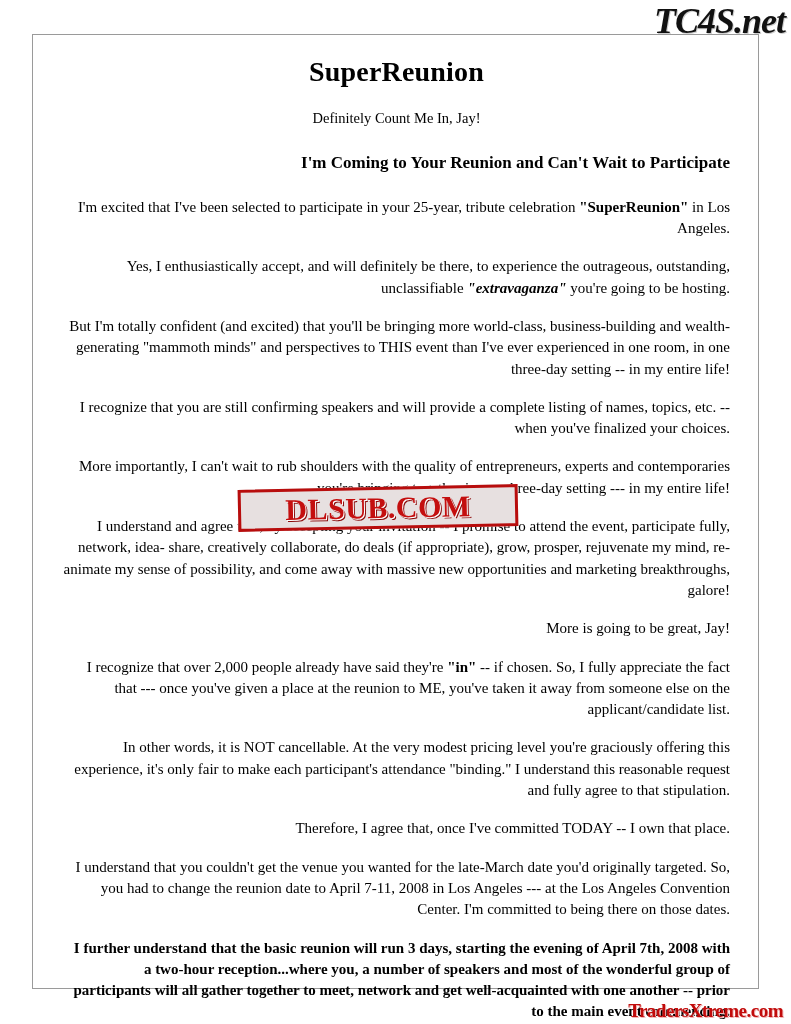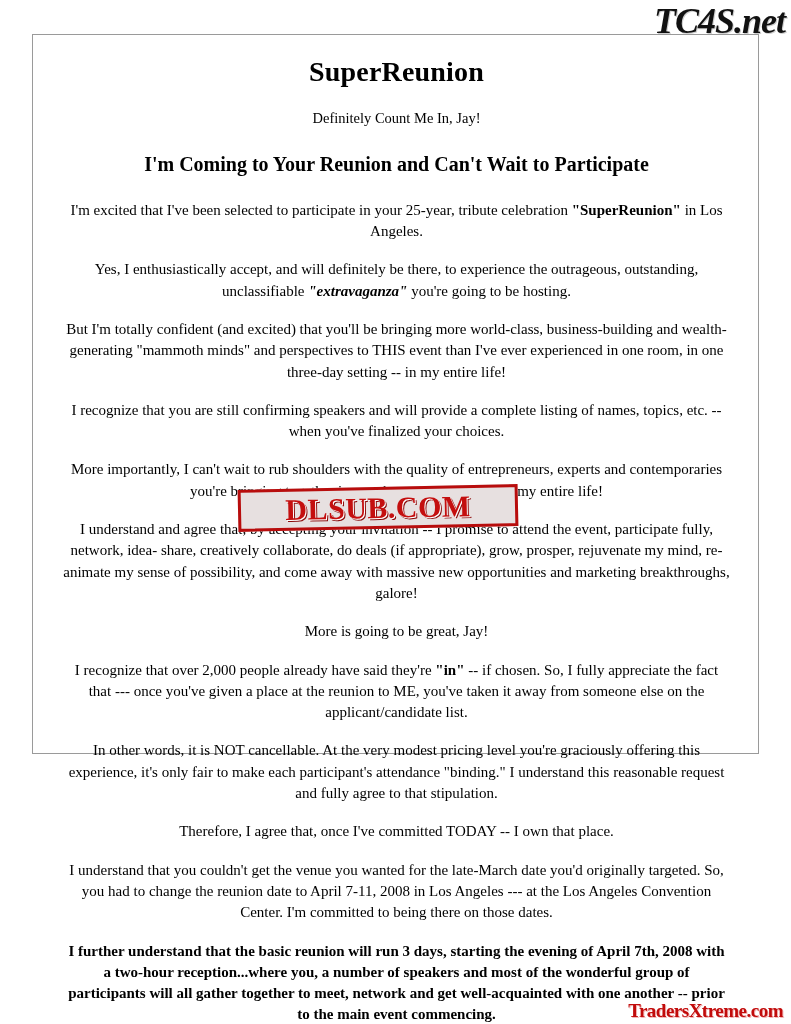--- a/index.html
+++ b/index.html
@@ -15,21 +15,21 @@
     color: #000000;
     overflow: hidden;
   }
 
   
   .page {
     position: absolute;
     left: 32px;
     top: 34px;
     width: 727px;
-    height: 720px;
+    height: 955px;
     border: 1px solid #9a9a9a;
     background: #ffffff;
     box-sizing: border-box;
   }
 
   .page-inner {
     position: absolute;
     left: 30px;
     top: 12px;
     width: 667px;
@@ -46,35 +46,35 @@
   }
 
   .doc-sub1 {
     text-align: center;
     font-size: 14.5px;
     font-weight: normal;
     margin: 22px 0 0 0;
   }
 
   .doc-sub2 {
-    text-align: center;
-    font-size: 20px;
+    text-align: right;
+    font-size: 17px;
     font-weight: bold;
     margin: 26px 0 0 0;
   }
 
   .body-copy {
     margin-top: 24px;
   }
 
   .para {
     font-size: 15px;
     line-height: 1.42;
     margin: 0 0 17px 0;
-    text-align: center;
+    text-align: right;
   }
   .para:last-child { margin-bottom: 16px; font-weight: bold; }
 
   .b { font-weight: bold; }
   .bi { font-weight: bold; font-style: italic; }
 
   
   .footer {
     position: absolute;
     left: 0;

